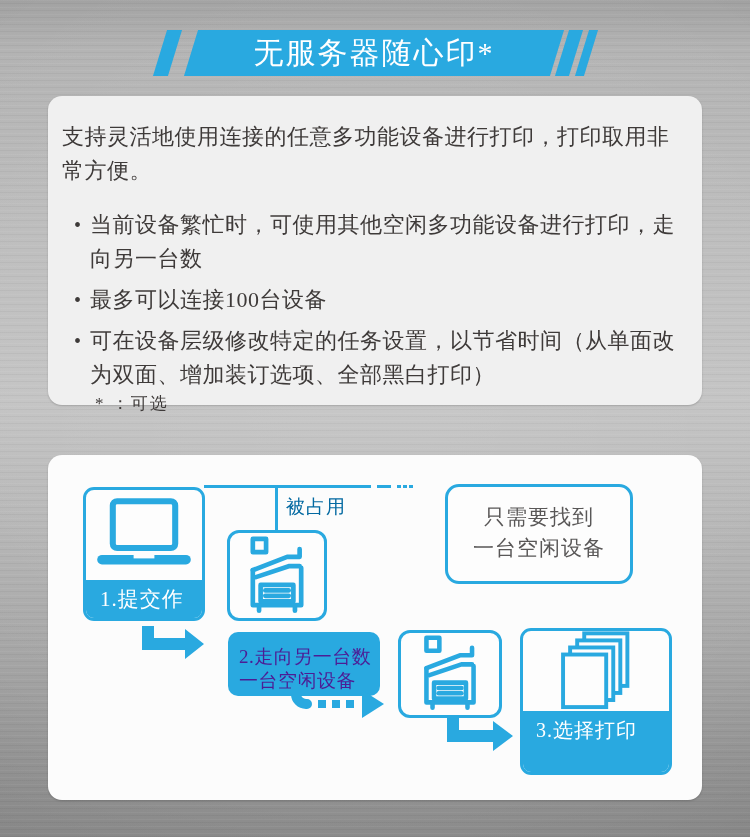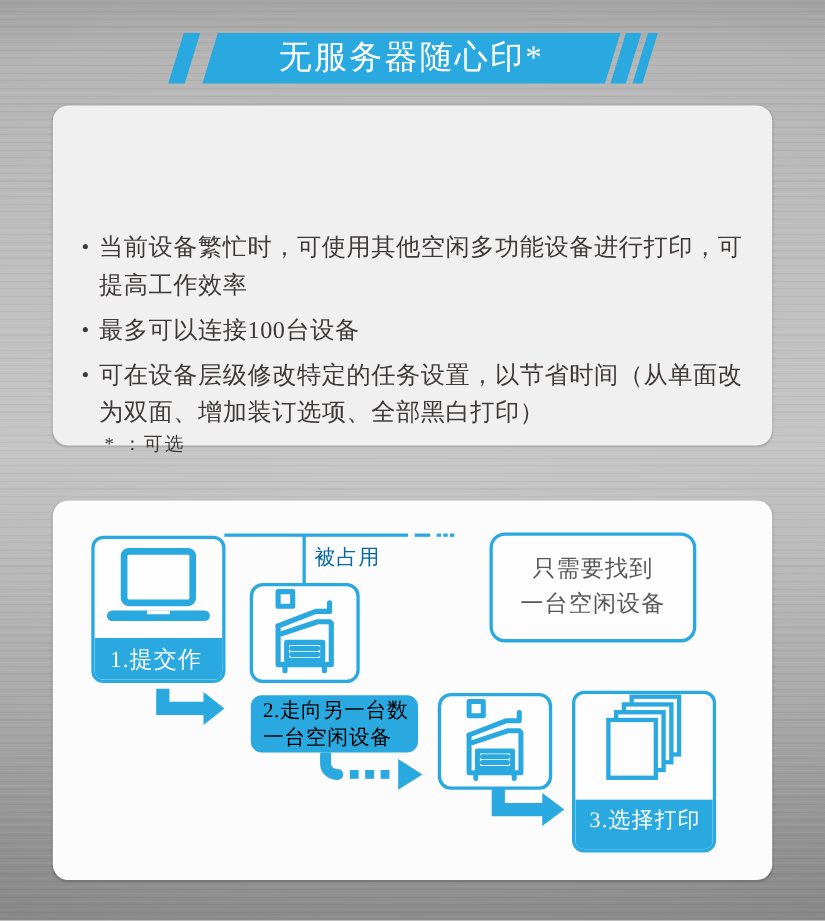--- a/index.html
+++ b/index.html
@@ -62,64 +62,65 @@
   .line-dot{top:30px;width:4px;height:3px;}
   .line-v{left:227px;top:31px;width:3px;height:45px;}
 
   .busy-label{left:238px;top:39px;font-size:19px;color:#0369a1;letter-spacing:1px;}
 
   .step-card{
     background:#fdfdfd;border:3px solid #29a9e0;border-radius:11px;
     box-sizing:border-box;overflow:hidden;display:flex;flex-direction:column;
   }
   .step1-card{left:35px;top:32px;width:122px;height:134px;}
-  .step3-card{left:472px;top:173px;width:131px;height:147px;gap:16px;}
+  .step3-card{left:472px;top:173px;width:152px;height:147px;}
   .step-icon-area{flex:1;display:flex;align-items:center;justify-content:center;}
   .step-strip{background:#29a9e0;color:#fff;flex:0 0 auto;}
   .strip1{height:38px;line-height:38px;font-size:21px;padding-left:14px;letter-spacing:1px;}
   .strip3{height:59px;padding:6px 0 0 13px;font-size:20px;line-height:26px;letter-spacing:1px;}
 
   .printer-card{
     background:#fdfdfd;border:3px solid #29a9e0;border-radius:12px;
     box-sizing:border-box;display:flex;align-items:center;justify-content:center;
   }
   .printer1-card{left:179px;top:75px;width:100px;height:91px;}
   .printer2-card{left:350px;top:175px;width:104px;height:88px;}
 
   .note-box{
     left:397px;top:29px;width:188px;height:100px;box-sizing:border-box;
     background:#fdfdfd;border:3px solid #29a9e0;border-radius:14px;
     text-align:center;color:#595757;font-size:21px;line-height:31px;
     padding-top:15px;letter-spacing:1px;
   }
 
   .label2-box{
-    left:180px;top:177px;width:152px;height:52px;box-sizing:border-box;
-    background:#29a9e0;border-radius:10px;color:#000000;
-    font-size:19px;line-height:24px;padding:3px 0 0 11px;letter-spacing:.5px;
+    left:180px;top:177px;width:152px;height:64px;box-sizing:border-box;
+    background:#29a9e0;border-radius:10px;color:#4c1d95;
+    font-size:19px;line-height:24px;padding:13px 0 0 11px;letter-spacing:.5px;
   }
 </style>
 </head>
 <body>
 
 <div class="page">
 
   <div class="banner-zone">
     <div class="skew stripe-l1"></div>
     <div class="skew banner-body"></div>
     <div class="skew stripe-r1"></div>
     <div class="skew stripe-r2"></div>
     <div class="banner-title">无服务器随心印*</div>
   </div>
 
   <div class="card card-text">
+    <div class="intro">支持灵活地使用连接的任意多功能设备进行打印，打印取用非常方便。</div>
     <div class="bullets">
       <div class="bullet-row">
         <span class="bullet-dot">•</span>
-        <span class="bullet-text">当前设备繁忙时，可使用其他空闲多功能设备进行打印，可提高工作效率</span>
+        <span class="bullet-text">当前设备繁忙时，可使用其他空闲多功能设备进行打印，走向另一台数</span>
       </div>
       <div class="bullet-row">
         <span class="bullet-dot">•</span>
         <span class="bullet-text">最多可以连接100台设备</span>
       </div>
       <div class="bullet-row">
         <span class="bullet-dot">•</span>
         <span class="bullet-text">可在设备层级修改特定的任务设置，以节省时间（从单面改为双面、增加装订选项、全部黑白打印）</span>
       </div>
     </div>

